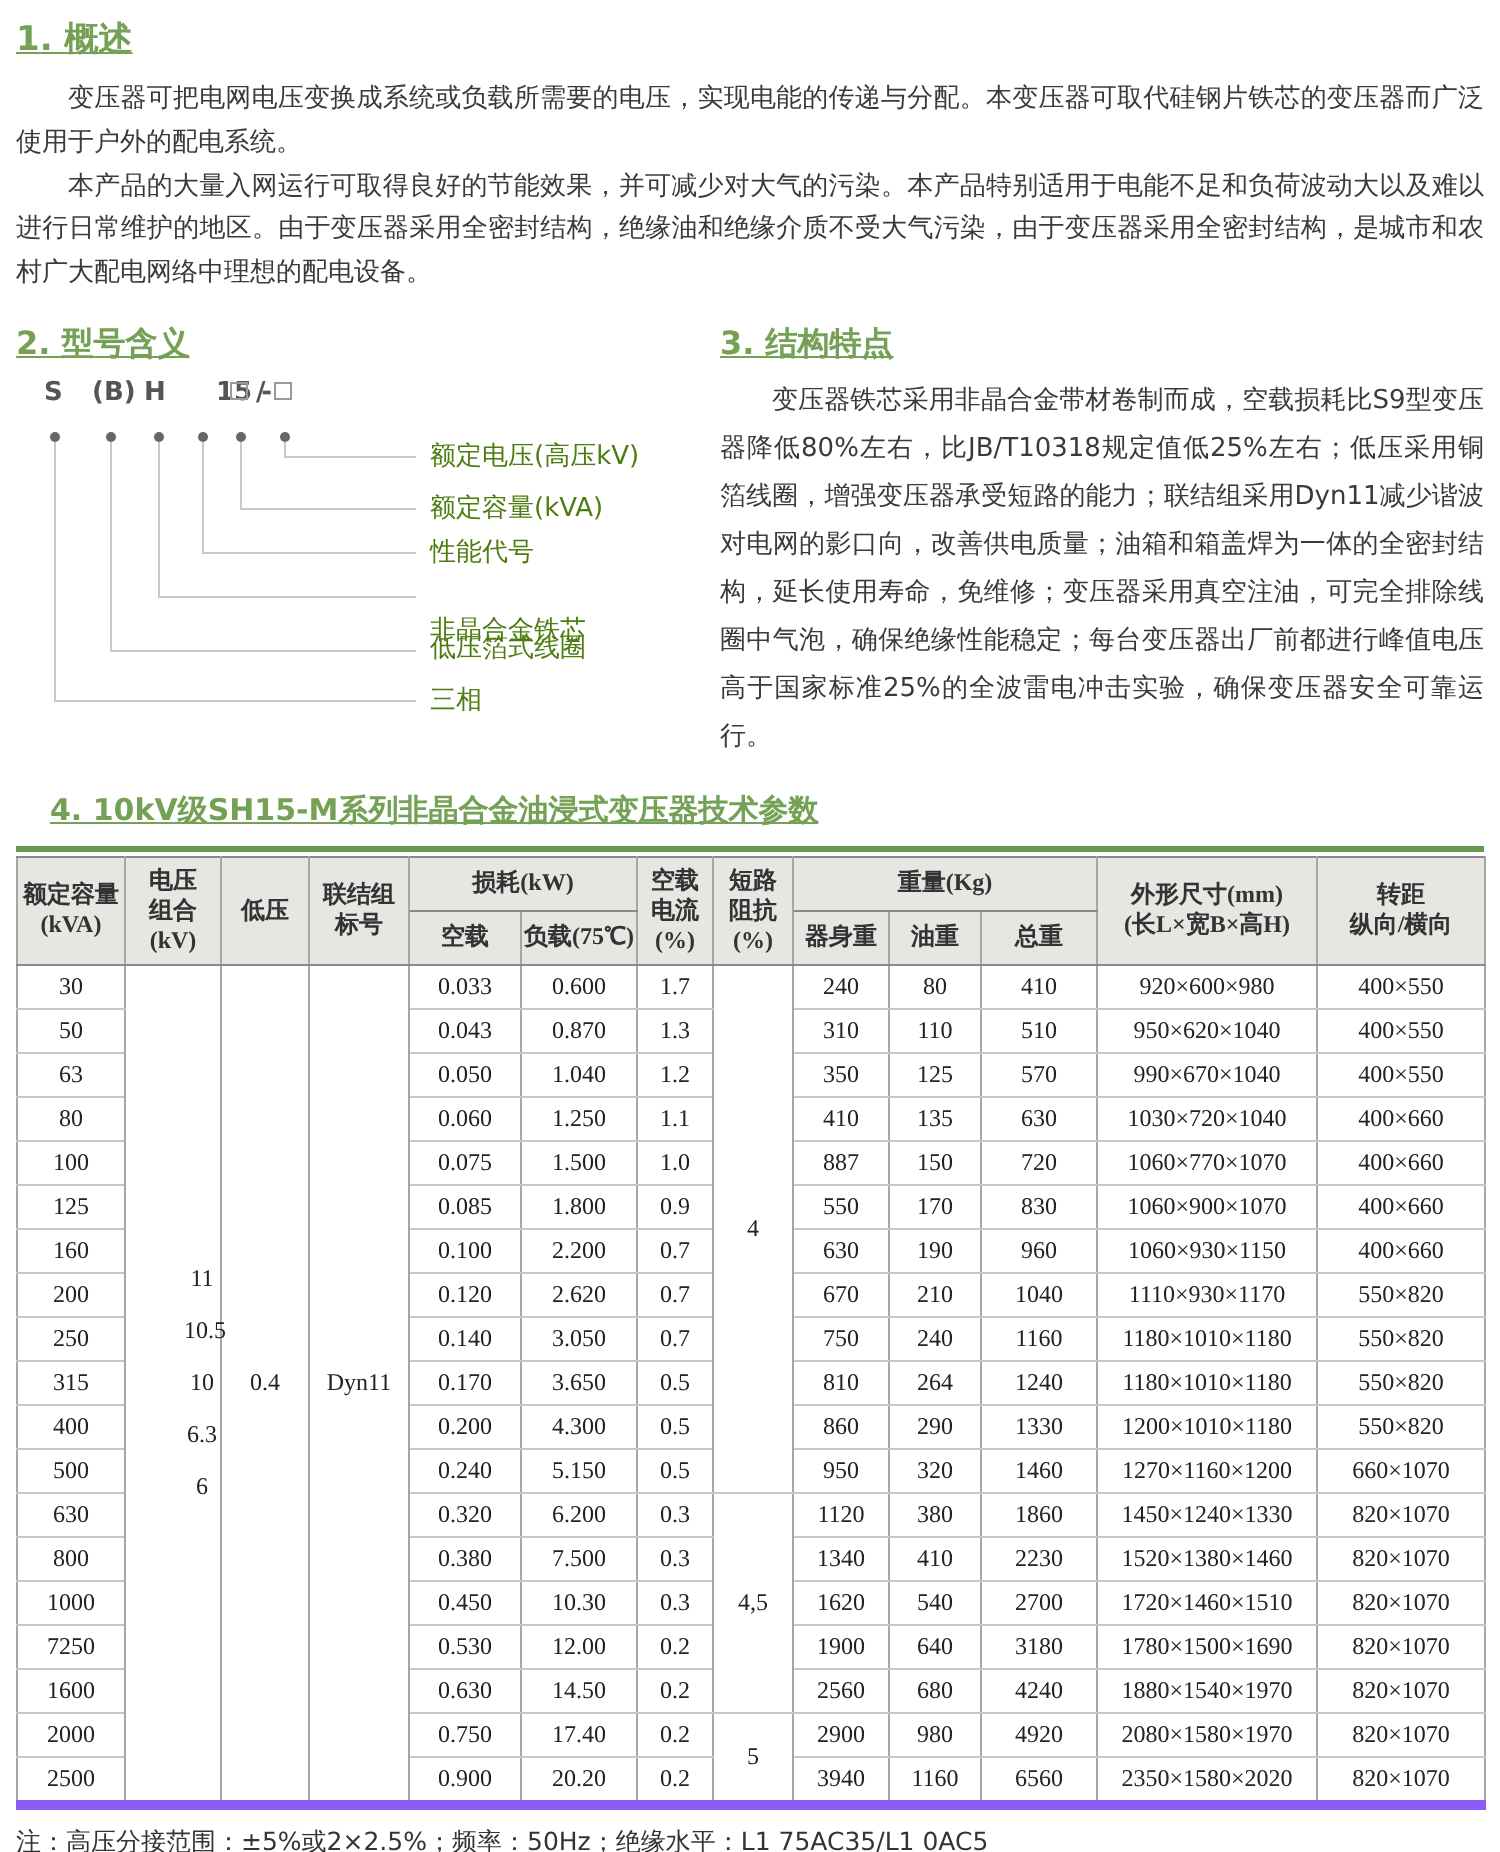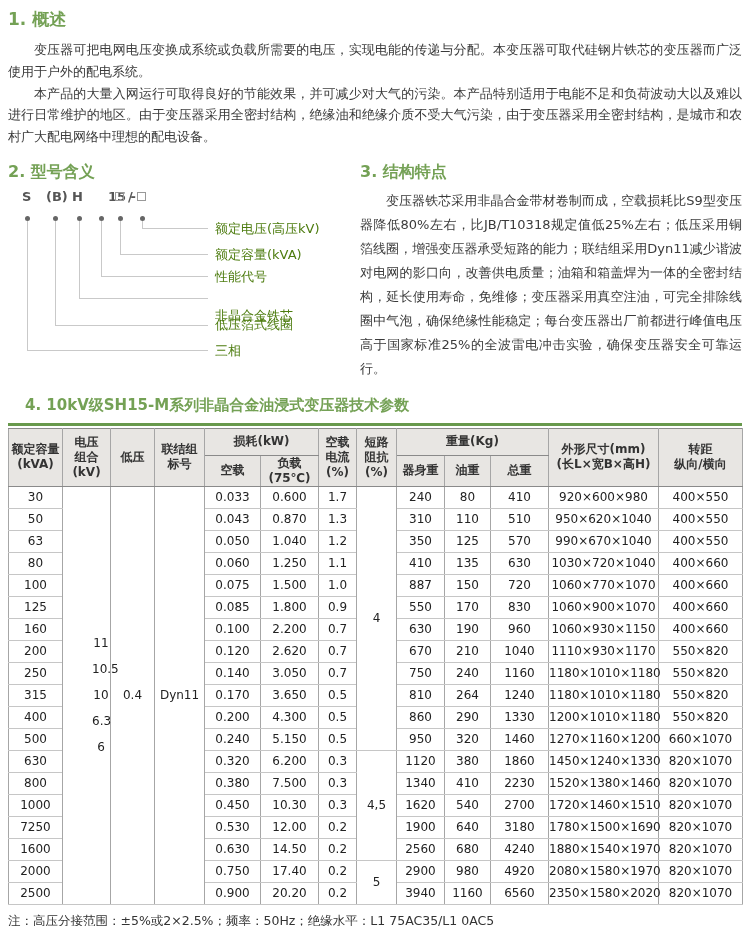--- a/index.html
+++ b/index.html
@@ -6,21 +6,21 @@
     --green:#74a155;
     --line-green:#68994c;
   }
   *{box-sizing:border-box;}
   html,body{margin:0;padding:0;}
   body{
     width:750px;height:926px;overflow:hidden;background:#ffffff;
     font-family:"DejaVu Sans","Liberation Sans",sans-serif;color:#333;
   }
   .page{padding:4px 8px 0 8px;}
-  .sec-title{color:var(--green);font-weight:bold;margin:0;}
+  .sec-title{color:var(--green);font-weight:bold;margin:0;text-decoration:underline;}
   .t1{font-size:17px;margin:4px 0 8px 0;}
   .t2{font-size:16px;margin:0 0 6px 0;}
   .t4{font-size:15px;margin:14px 0 8px 17px;}
   .body-text{
     font-size:13px;line-height:1.68;margin:0;color:#3a3a3a;
     text-align:justify;text-indent:2em;
   }
   .two-col{display:flex;margin-top:14px;}
   .col-left{width:352px;flex:none;}
   .col-right{flex:1;}
@@ -42,21 +42,21 @@
     border-left:1px solid #a6a6a6;border-right:1px solid #a6a6a6;
     border-top:1px solid #c6c6c6;border-bottom:1px solid #c6c6c6;
   }
   thead th{
     background:#e8e6e3;font-size:12px;font-weight:bold;color:#333;
     line-height:1.25;white-space:pre-line;height:27px;
     border-top:1px solid #8a8a8a;border-bottom:1px solid #8a8a8a;
   }
   tbody td{font-size:12px;color:#222;height:21px;line-height:21px;}
   tbody td.pre{white-space:pre-line;line-height:26px;padding-left:29px;}
-  table{border-bottom:1px solid #8b5cf6;}
+  table{border-bottom:5px solid #8b5cf6;font-family:Liberation Serif, serif;}
   .note{font-size:12.5px;color:#333;margin-top:8px;}
 </style>
 </head>
 <body>
 
 <div class="page">
 
   <h2 class="sec-title t1">1. 概述</h2>
   <p class="body-text">变压器可把电网电压变换成系统或负载所需要的电压，实现电能的传递与分配。本变压器可取代硅钢片铁芯的变压器而广泛使用于户外的配电系统。</p>
   <p class="body-text">本产品的大量入网运行可取得良好的节能效果，并可减少对大气的污染。本产品特别适用于电能不足和负荷波动大以及难以进行日常维护的地区。由于变压器采用全密封结构，绝缘油和绝缘介质不受大气污染，由于变压器采用全密封结构，是城市和农村广大配电网络中理想的配电设备。</p>

